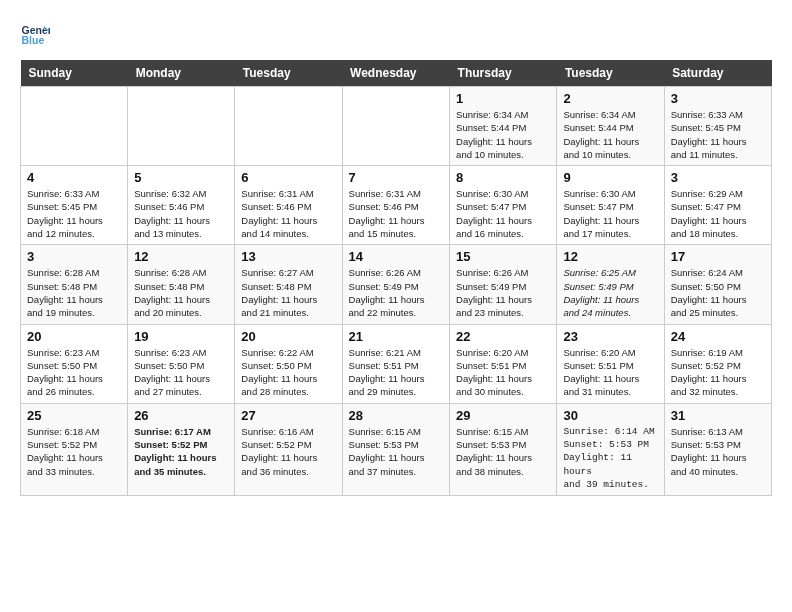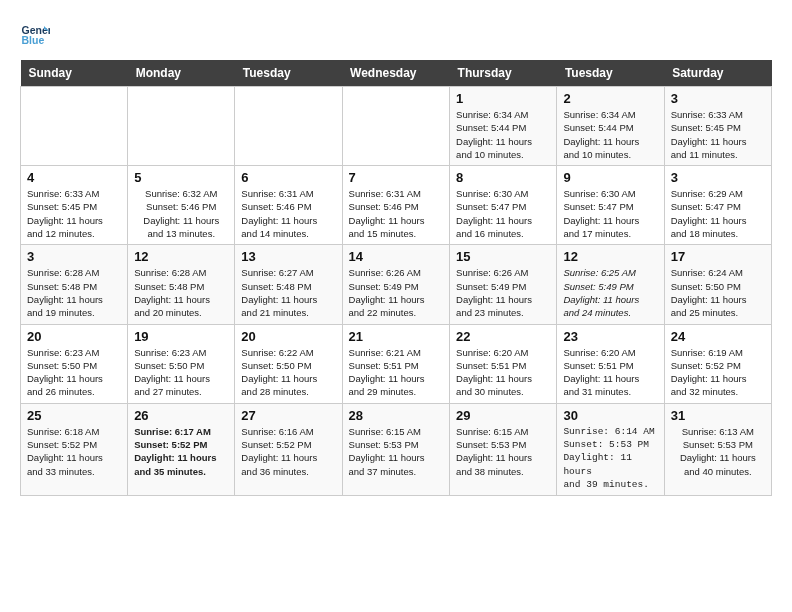--- a/index.html
+++ b/index.html
@@ -140,21 +140,21 @@
       <tr>
         <td>
           <div class="day-number">4</div>
           <div class="day-info" style="white-space: pre-line;">Sunrise: 6:33 AM
 Sunset: 5:45 PM
 Daylight: 11 hours
 and 12 minutes.</div>
         </td>
         <td>
           <div class="day-number">5</div>
-          <div class="day-info" style="white-space: pre-line; text-align: center;">Sunrise: 6:32 AM
+          <div class="day-info" style="white-space: pre-line;">Sunrise: 6:32 AM
 Sunset: 5:46 PM
 Daylight: 11 hours
 and 13 minutes.</div>
         </td>
         <td>
           <div class="day-number">6</div>
           <div class="day-info" style="white-space: pre-line;">Sunrise: 6:31 AM
 Sunset: 5:46 PM
 Daylight: 11 hours
 and 14 minutes.</div>
@@ -328,20 +328,20 @@
         </td>
         <td>
           <div class="day-number">30</div>
           <div class="day-info" style="white-space: pre-line; font-family: Liberation Mono, monospace;">Sunrise: 6:14 AM
 Sunset: 5:53 PM
 Daylight: 11 hours
 and 39 minutes.</div>
         </td>
         <td>
           <div class="day-number">31</div>
-          <div class="day-info" style="white-space: pre-line; text-align: center;">Sunrise: 6:13 AM
+          <div class="day-info" style="white-space: pre-line;">Sunrise: 6:13 AM
 Sunset: 5:53 PM
 Daylight: 11 hours
 and 40 minutes.</div>
         </td>
       </tr>
     </tbody>
 </table>
 
 </body></html>

